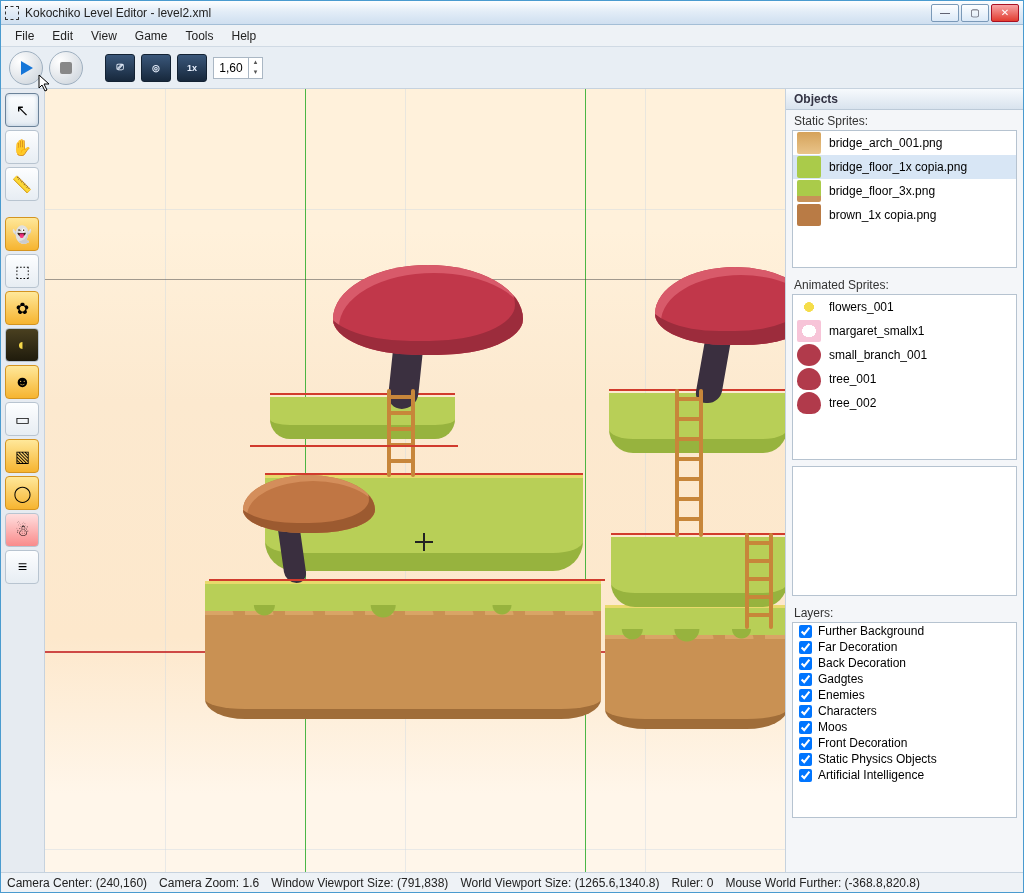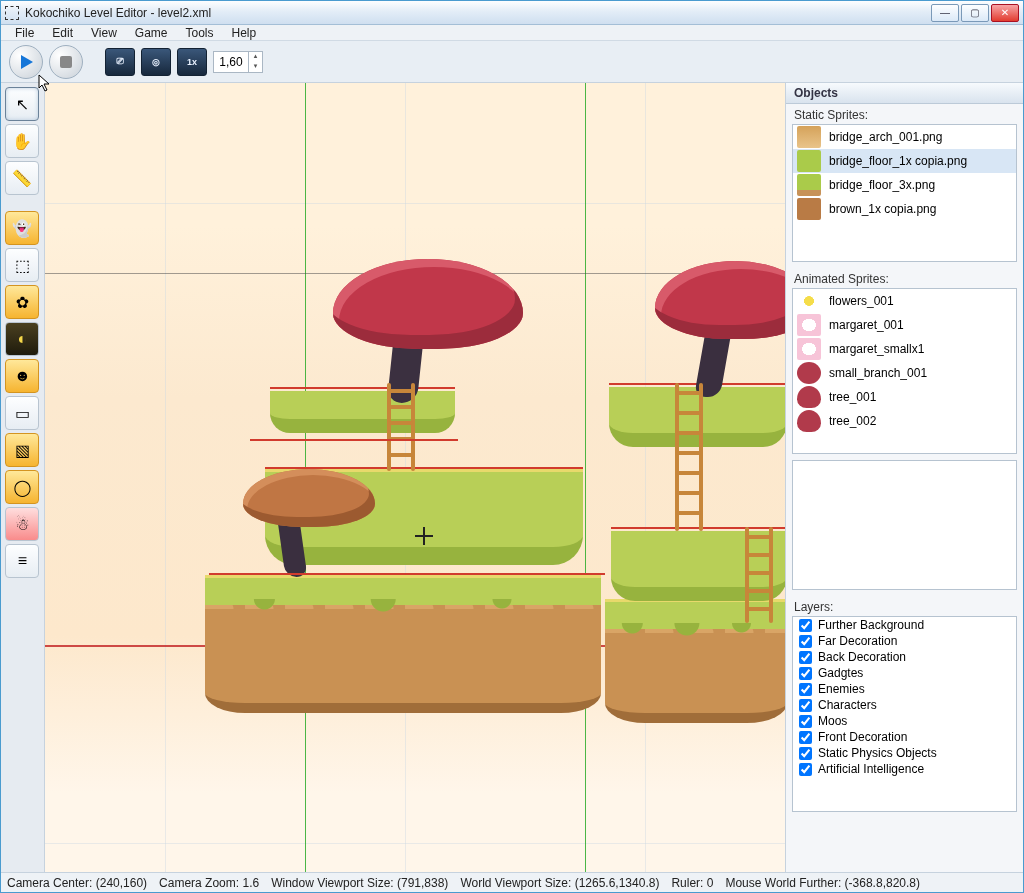--- a/index.html
+++ b/index.html
@@ -6,21 +6,21 @@
   html, body { width: 1024px; height: 893px; font-family: "Segoe UI", Tahoma, sans-serif; font-size: 12px; background: #fff; overflow: hidden; }
   .window { width: 1024px; height: 893px; border: 1px solid #4a9bcf; background: #f0f0f0; display: flex; flex-direction: column; }
   
   .titlebar { height: 24px; background: linear-gradient(#fdfeff, #e3edf7 45%, #cfdff0); border-bottom: 1px solid #a3bed6; display: flex; align-items: center; padding: 0 4px; }
   .titlebar .appicon { width: 14px; height: 14px; border: 1px dashed #333; margin-right: 6px; }
   .titlebar .title { flex: 1; color: #222; font-size: 12px; }
   .winbtns { display: flex; gap: 2px; }
   .winbtn { width: 28px; height: 18px; border: 1px solid #7a99b8; border-radius: 2px; background: linear-gradient(#fdfeff,#dbe9f7); display:flex;align-items:center;justify-content:center; font-size:10px; color:#334; }
   .winbtn.close { background: linear-gradient(#f7a5a5,#e23b2f); color:#fff; border-color:#a12; }
   
-  .menubar { height: 16px; background: #eef2f6; border-bottom: 1px solid #d0dae4; display:flex; align-items:center; padding: 0 6px; gap: 2px; }
+  .menubar { height: 22px; background: #eef2f6; border-bottom: 1px solid #d0dae4; display:flex; align-items:center; padding: 0 6px; gap: 2px; }
   .menubar span { padding: 2px 8px; color:#222; cursor:default; }
   
   .toolbar { height: 42px; background: #e8eef4; border-bottom: 1px solid #c6d2de; display:flex; align-items:center; padding: 0 8px; gap: 6px; }
   .tb-sep { width: 10px; }
   .roundbtn { width: 34px; height: 34px; border-radius: 50%; background: radial-gradient(circle at 30% 30%, #fff, #c8d0d8); border: 1px solid #9fb0c0; display:flex;align-items:center;justify-content:center; }
   .roundbtn.play svg { fill:#1676d8; }
   .roundbtn.stop .sq { width:12px;height:12px;background:#888;border-radius:2px; }
   .darkbtn { width: 30px; height: 28px; border-radius: 3px; background: linear-gradient(#3a577a,#17283c); border:1px solid #132233; display:flex;align-items:center;justify-content:center;color:#eaf2ff;font-size:9px;font-weight:bold; }
   .zoomfield { width: 50px; height: 22px; border:1px solid #aab7c4; background:#fff; display:flex; align-items:center; }
   .zoomfield span { flex:1; padding:0 4px;text-align:center; }
@@ -297,24 +297,20 @@
       </div>
 
       <div class="section-label">Animated Sprites:</div>
       <div class="listbox as">
         <div class="li">
             <div class="thumb" style="background:radial-gradient(#f5dd4a 30%,#fff 31%)"></div>
             <span>flowers_001</span>
           </div>
         <div class="li">
             <div class="thumb" style="background:radial-gradient(#fff 40%,#f7c4d8 41%)"></div>
-            <span>margaret_001</span>
-          </div>
-        <div class="li">
-            <div class="thumb" style="background:radial-gradient(#fff 40%,#f7c4d8 41%)"></div>
             <span>margaret_smallx1</span>
           </div>
         <div class="li">
             <div class="thumb" style="background:#b13a4b;border-radius:50%"></div>
             <span>small_branch_001</span>
           </div>
         <div class="li">
             <div class="thumb" style="background:#b13a4b;border-radius:50% 50% 40% 40%/60% 60% 40% 40%"></div>
             <span>tree_001</span>
           </div>

